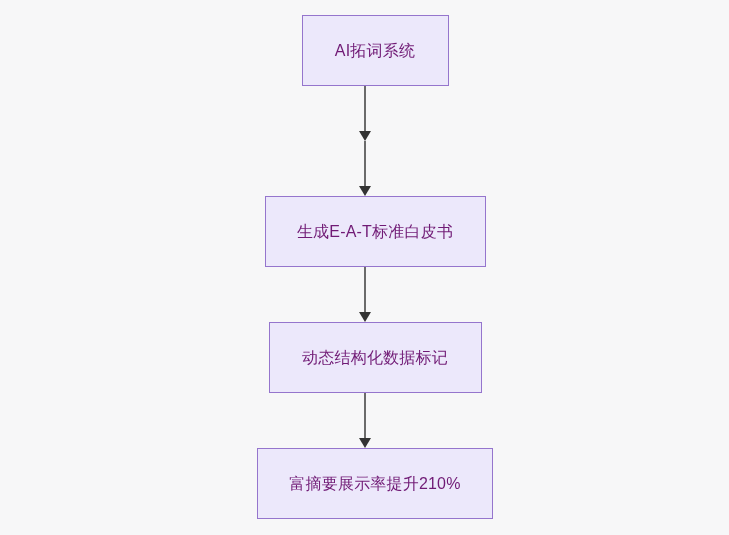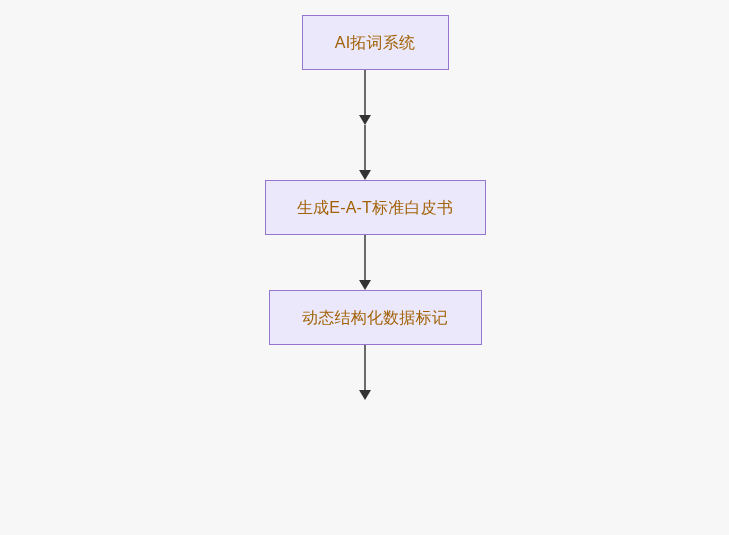--- a/index.html
+++ b/index.html
@@ -26,30 +26,30 @@
     width: 729px;
     height: 535px;
     display: flex;
     flex-direction: column;
     align-items: center;
   }
   .node {
     box-sizing: border-box;
     background: #ece8fb;
     border: 1.5px solid #9575cd;
-    color: #a16207;
+    color: #701a75;
     font-size: 16px;
     line-height: 1;
     letter-spacing: 0.2px;
     display: flex;
     align-items: center;
     justify-content: center;
     text-align: center;
     white-space: nowrap;
-    height: 55px;
+    height: 71px;
     margin-left: 21px;
   }
   .node-1 { width: 147px; margin-top: 15px; }
   .node-2 { width: 191px; }
   .node-3 { width: 221px; text-align: right; }
   .node-4 { width: 213px; align-items: center; }
   .node-5 { width: 236px; }
 
   .connector {
     position: relative;
@@ -111,15 +111,18 @@
 
     <div class="node node-4">
       <span>动态结构化数据标记</span>
     </div>
 
     <div class="connector">
       <span class="line"></span>
       <span class="arrowhead"></span>
     </div>
 
+    <div class="node node-5">
+      <span>富摘要展示率提升210%</span>
+    </div>
 
   </div>
 </div>
 
 </body></html>

